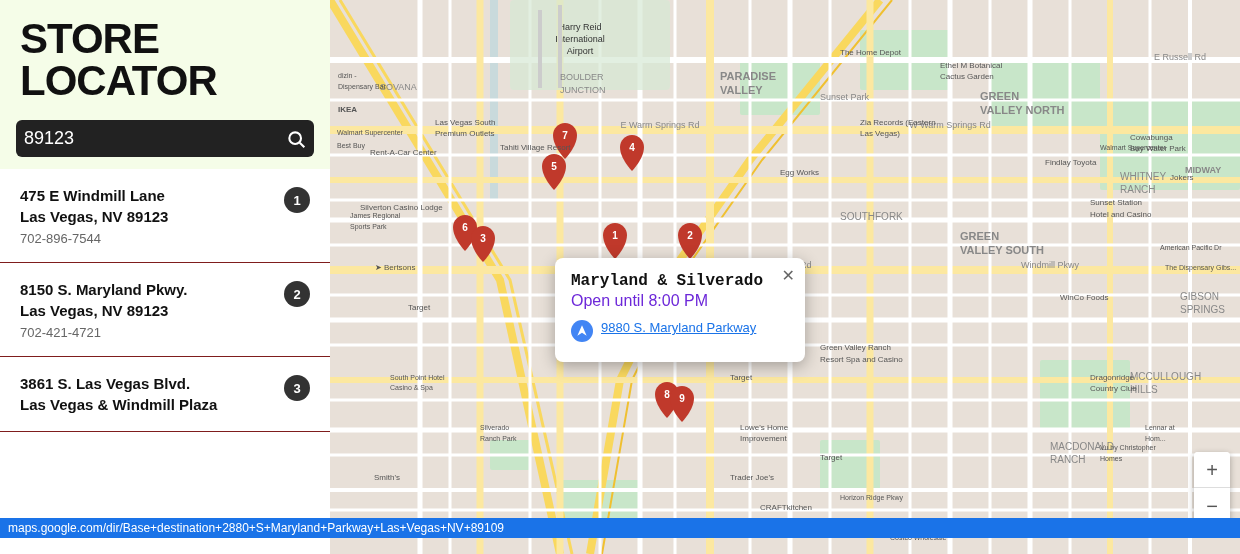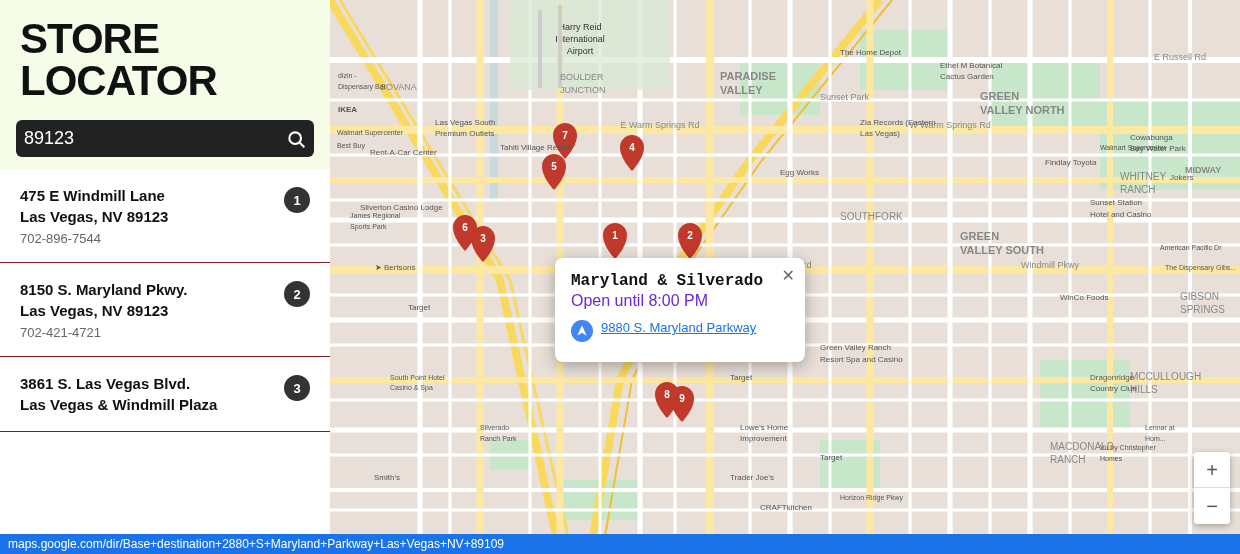--- a/index.html
+++ b/index.html
@@ -124,21 +124,21 @@
       font-size: 13px;
       font-weight: 700;
       flex-shrink: 0;
       margin-left: 8px;
       margin-top: 2px;
     }
 
     
     #status-bar {
       position: absolute;
-      bottom: 0; left: 0;
+      bottom: 16px; left: 0;
       width: 100%;
       background: #1a73e8;
       color: white;
       font-size: 12px;
       padding: 3px 8px;
       z-index: 20;
     }
 
     
     #map-popup {

